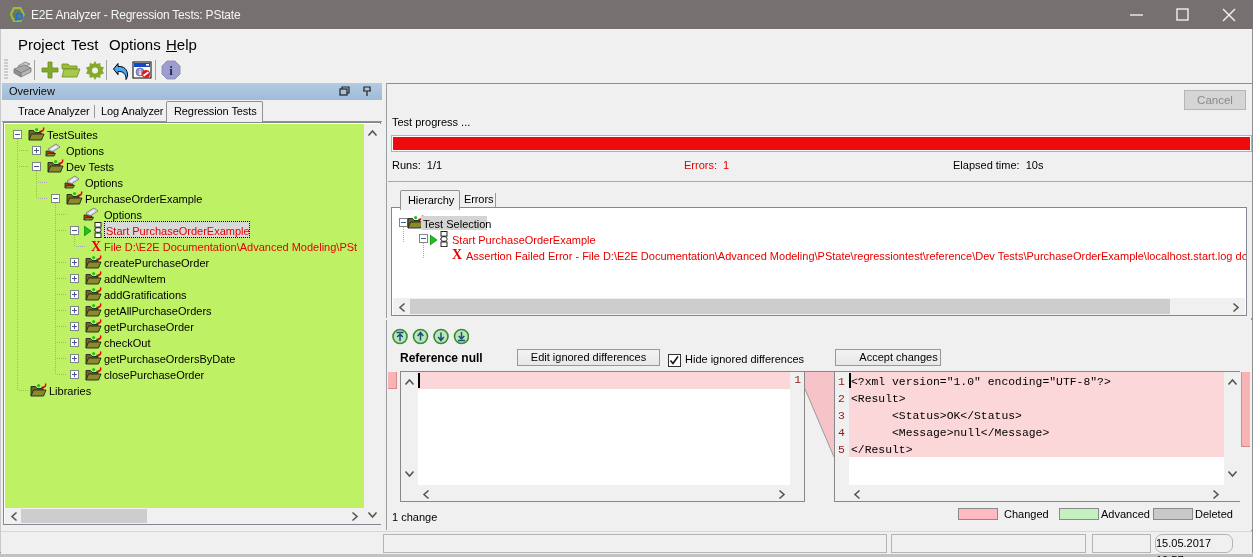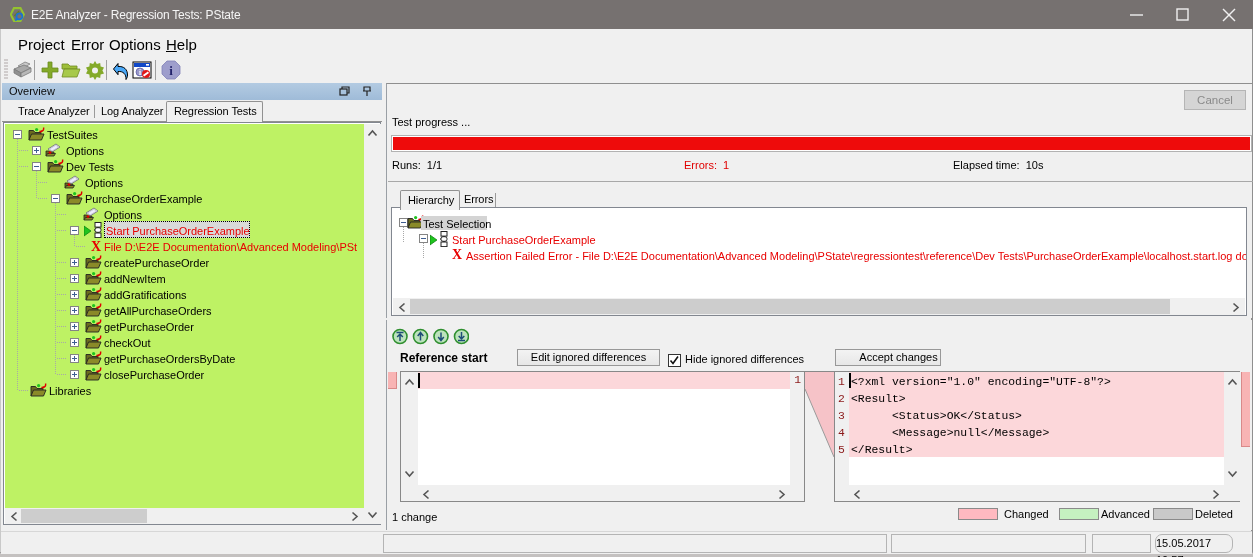--- a/index.html
+++ b/index.html
@@ -82,21 +82,21 @@
   <line x1="3" y1="15" x2="16" y2="15" stroke="#f0f0f0" stroke-width="1.4"></line>
   <rect x="50" y="9" width="11" height="11" fill="none" stroke="#f0f0f0" stroke-width="1.4"></rect>
   <line x1="96" y1="9" x2="108" y2="21" stroke="#f0f0f0" stroke-width="1.4"></line>
   <line x1="108" y1="9" x2="96" y2="21" stroke="#f0f0f0" stroke-width="1.4"></line>
 </svg>
 <div class="abs" id="leftborder"></div>
 <div class="abs" id="rightborder"></div>
 <div class="abs" id="bottomborder"></div>
 <div class="abs" id="menubar">
   <div class="menuitem" style="left:17px;">Project</div>
-  <div class="menuitem" style="left:70px;">Error</div>
+  <div class="menuitem" style="left:70px;">Test</div>
   <div class="menuitem" style="left:108px;">Options</div>
   <div class="menuitem" style="left:165px;"><span style="text-decoration:underline">H</span>elp</div>
 </div>
 <div class="abs" id="toolbar">
   <svg style="position:absolute; left:2px; top:2px;" width="6" height="22" viewBox="0 0 6 22">
     <g stroke="#b0a8a8" stroke-width="1">
         <line x1="1" y1="1" x2="5" y2="1"></line>
         <line x1="1" y1="4" x2="5" y2="4"></line>
         <line x1="1" y1="7" x2="5" y2="7"></line>
         <line x1="1" y1="10" x2="5" y2="10"></line>
@@ -422,21 +422,21 @@
     <g transform="translate(41 0)">
       <circle cx="8" cy="8.5" r="7" fill="#bce3bc" stroke="#2f8f2f" stroke-width="1.6"></circle>
       <path d="M8 4.5 V12 M5.2 9 L8 12.5 l2.8 -3.5" fill="none" stroke="#1e4d78" stroke-width="1.5"></path>
     </g>
     <g transform="translate(61.5 0)">
       <circle cx="8" cy="8.5" r="7" fill="#bce3bc" stroke="#2f8f2f" stroke-width="1.6"></circle>
       <line x1="4.5" y1="12.5" x2="11.5" y2="12.5" stroke="#1e4d78" stroke-width="1.5"></line>
       <path d="M8 4 V10.5 M5.2 8 L8 11 l2.8 -3" fill="none" stroke="#1e4d78" stroke-width="1.5"></path>
     </g>
   </svg>
-  <div class="blabel" style="left:13px; top:31px;">Reference start</div>
+  <div class="blabel" style="left:13px; top:31px;">Reference null</div>
   <div class="btn" style="left:130px; top:29px; width:143px;">Edit ignored differences</div>
   <div class="abs" id="checkbox"></div>
   <svg class="abs" style="left:281px; top:34px;" width="13" height="13" viewBox="0 0 13 13">
       <path d="M2.5 6.5 l2.5 3 5-7" fill="none" stroke="#111" stroke-width="1.6"></path>
     </svg>
   <div class="abs" style="left:298px; top:33px;">Hide ignored differences</div>
   <div class="btn" style="left:448px; top:29px; width:106px;padding-left:21px;">Accept changes</div>
   <div class="blabel" style="left:757px; top:31px;margin-top:26px;">Test output data</div>
 
   <div class="abs" id="leftmarker">

